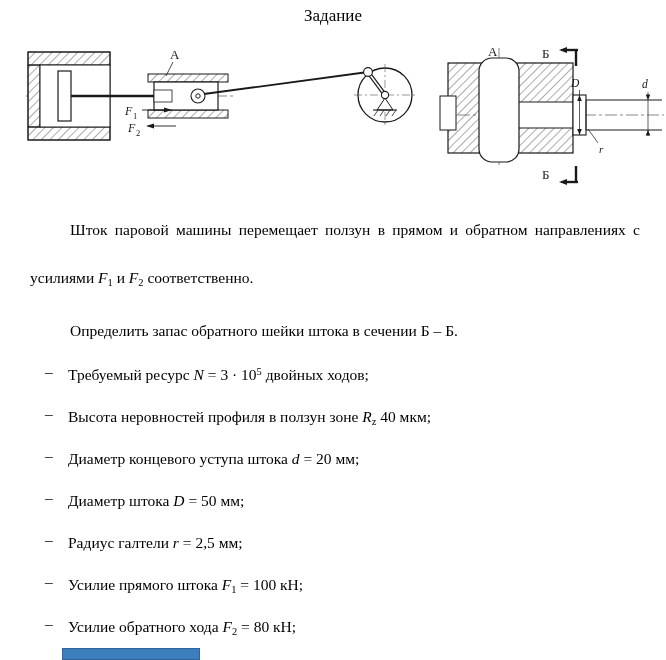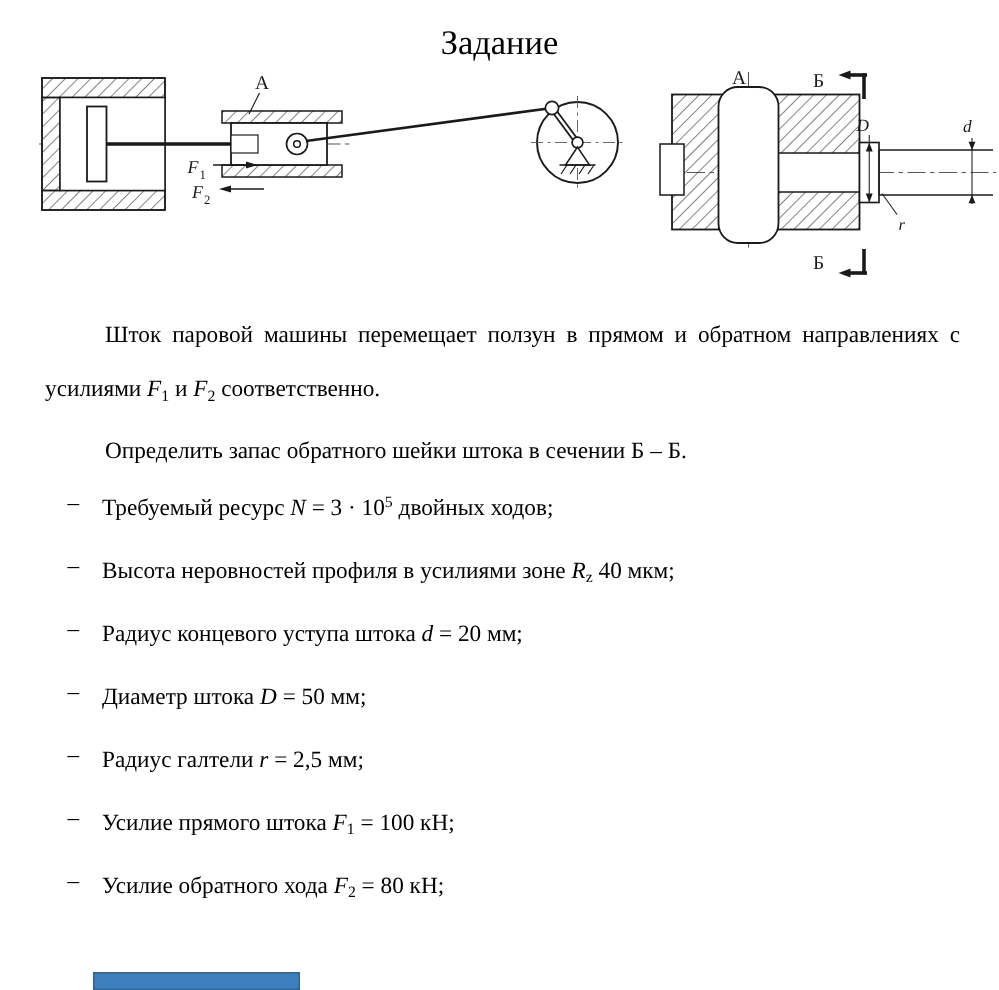--- a/index.html
+++ b/index.html
@@ -1,28 +1,28 @@
 <!DOCTYPE html>
 <html><head>
 <meta charset="utf-8">
 <style>
   * { margin:0; padding:0; box-sizing:border-box; }
   html,body { background:#ffffff; }
   .page {
     position:relative; width:666px; height:660px; background:#fff;
     font-family:"Liberation Serif", serif; color:#000; overflow:hidden;
   }
-  .title { font-size:23px; font-weight:normal; text-align:center; padding-top:16px; height:28px; }
+  .title { font-size:17px; font-weight:normal; text-align:center; padding-top:6px; height:28px; }
   .figure { position:relative; height:158px; margin-top:10px; }
   .svgL { position:absolute; left:24px; top:8px; }
   .svgR { position:absolute; left:438px; top:2px; }
   svg text { font-family:"Liberation Serif", serif; }
   .caption { text-align:center; font-size:12.5px; margin-top:8px; }
   .body-text { margin:10px 26px 0 30px; font-size:15.5px; }
-  .para { line-height:36px; text-align:justify; text-indent:40px; }
+  .para { line-height:48px; text-align:justify; text-indent:40px; }
   .var { font-style:italic; }
   sub { font-size:10.5px; vertical-align:-3px; }
   sup { font-size:10.5px; vertical-align:5px; }
   .list { margin-top:0; }
   .li { display:flex; line-height:34px; padding-left:15px; }
   .marker { width:23px; flex:none; }
   .li-body { flex:1; }
   .table-fragment {
     position:absolute; left:62px; top:648px; width:138px; height:12px;
     background:#3d7ebc; border:1px solid #2f649a;
@@ -153,26 +153,26 @@
 
     <div class="list">
 
       <div class="li">
         <span class="marker">–</span>
         <span class="li-body"><span>Требуемый ресурс </span><span class="var">N</span><sub></sub><span> = 3 · 10</span><sup>5</sup><span> двойных ходов;</span></span>
       </div>
 
       <div class="li">
         <span class="marker">–</span>
-        <span class="li-body"><span>Высота неровностей профиля в усилиями зоне </span><span class="var">R</span><sub>z</sub><span></span><sup></sup><span> 40 мкм;</span></span>
+        <span class="li-body"><span>Высота неровностей профиля в ползун зоне </span><span class="var">R</span><sub>z</sub><span></span><sup></sup><span> 40 мкм;</span></span>
       </div>
 
       <div class="li">
         <span class="marker">–</span>
-        <span class="li-body"><span>Радиус концевого уступа штока </span><span class="var">d</span><sub></sub><span></span><sup></sup><span> = 20 мм;</span></span>
+        <span class="li-body"><span>Диаметр концевого уступа штока </span><span class="var">d</span><sub></sub><span></span><sup></sup><span> = 20 мм;</span></span>
       </div>
 
       <div class="li">
         <span class="marker">–</span>
         <span class="li-body"><span>Диаметр штока </span><span class="var">D</span><sub></sub><span></span><sup></sup><span> = 50 мм;</span></span>
       </div>
 
       <div class="li">
         <span class="marker">–</span>
         <span class="li-body"><span>Радиус галтели </span><span class="var">r</span><sub></sub><span></span><sup></sup><span> = 2,5 мм;</span></span>

